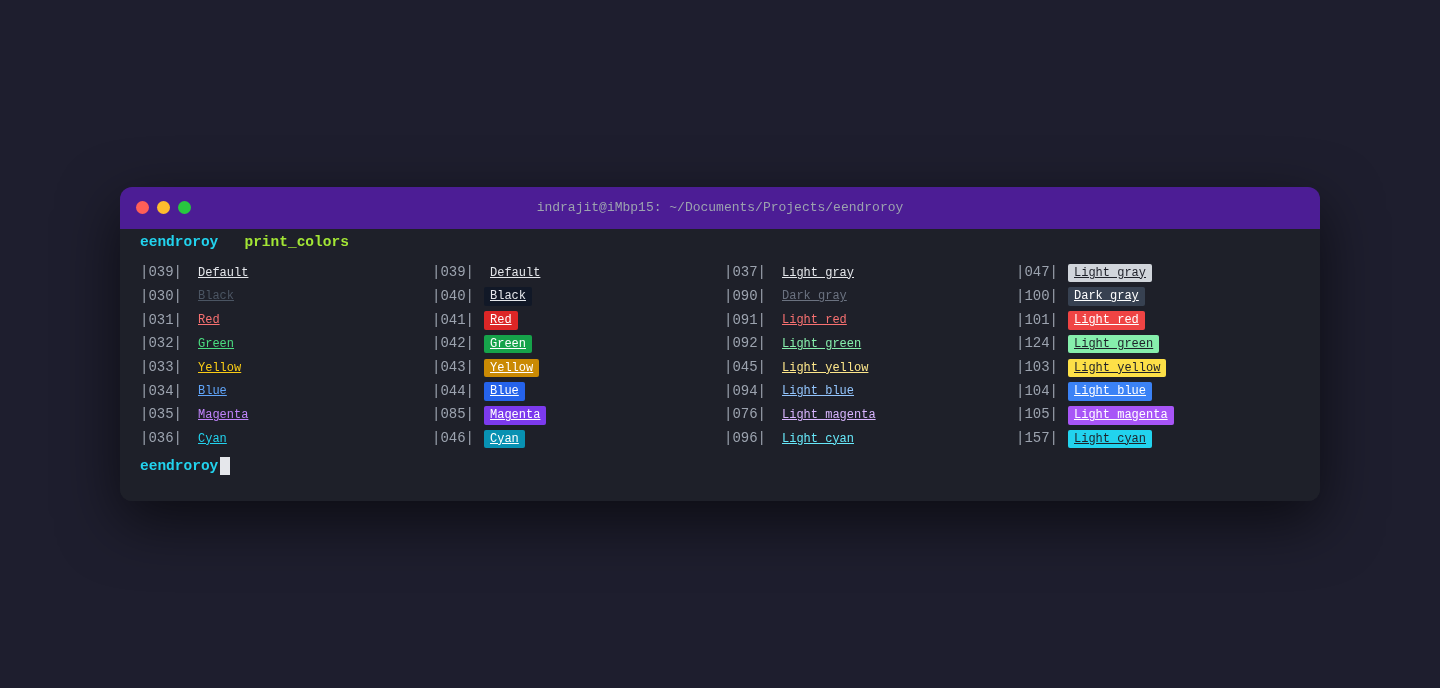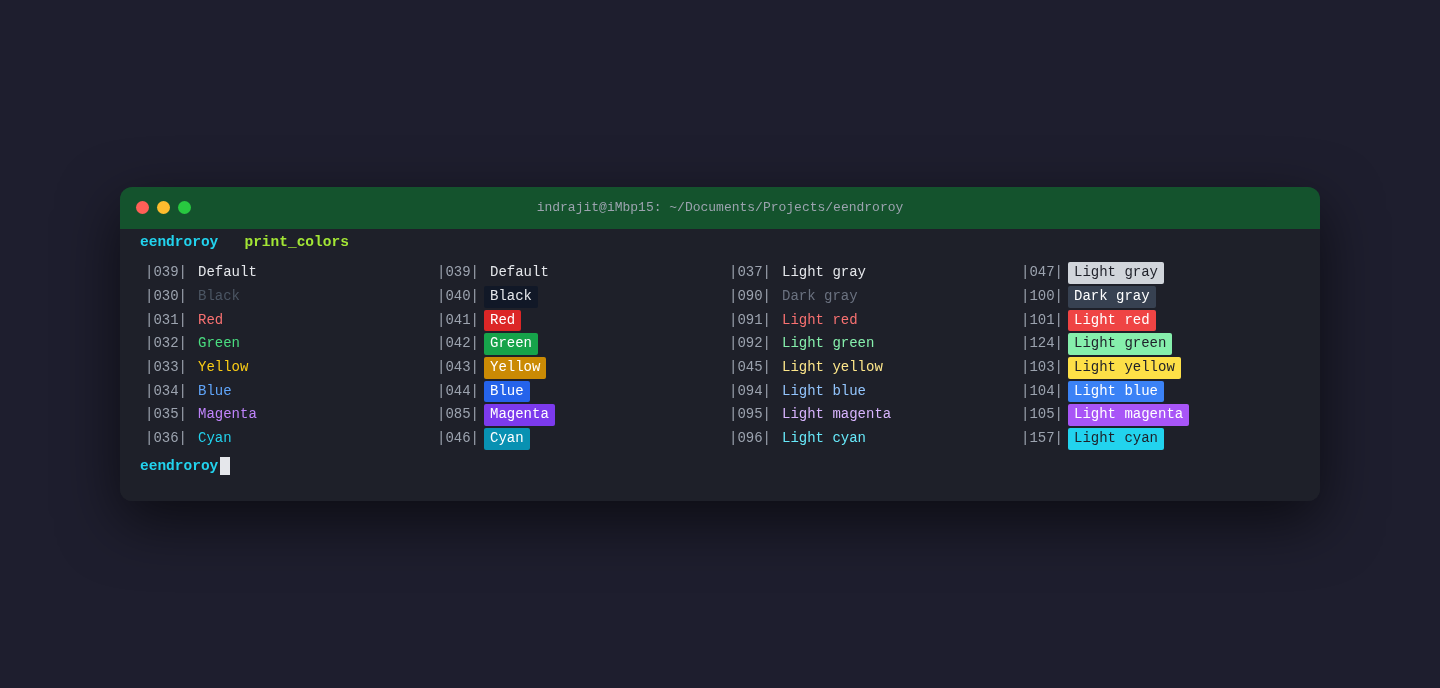--- a/index.html
+++ b/index.html
@@ -12,21 +12,21 @@
       font-family: 'Menlo', 'Monaco', 'Courier New', monospace;
     }
     .window {
       width: 1200px;
       border-radius: 12px;
       overflow: hidden;
       box-shadow: 0 20px 60px rgba(0,0,0,0.6);
       background: #1e2029;
     }
     .titlebar {
-      background: #14532d;
+      background: #4c1d95;
       height: 42px;
       display: flex;
       align-items: center;
       padding: 0 16px;
       position: relative;
     }
     .traffic-lights {
       display: flex;
       gap: 8px;
       align-items: center;
@@ -62,42 +62,42 @@
     }
     .prompt-arg {
       color: #a3e635;
       font-weight: bold;
     }
     .color-table {
       display: grid;
       grid-template-columns: repeat(4, 1fr);
       gap: 16px;
       column-gap: 8px;
-      text-align: center;
     }
     .col {
       display: flex;
       flex-direction: column;
     }
     .row {
       display: flex;
       align-items: center;
       padding: 1px 0;
       white-space: nowrap;
     }
     .code {
       color: #9ca3af;
       min-width: 52px;
       font-size: 14px;
     }
     .swatch {
       display: inline-block;
       padding: 0px 6px;
       border-radius: 2px;
-      font-size: 14px;
+      font-size: 12px;
+      text-decoration: underline;
     }
     
     .c-default { color: #e5e7eb; }
     .c-black-text { color: #4b5563; }
     .c-red { color: #f87171; }
     .c-green { color: #4ade80; }
     .c-yellow { color: #facc15; }
     .c-blue { color: #60a5fa; }
     .c-magenta { color: #c084fc; }
     .c-cyan { color: #22d3ee; }
@@ -248,21 +248,21 @@
         </div>
         <div class="row">
           <span class="code">|045|</span>
           <span class="swatch c-light-yellow">Light yellow</span>
         </div>
         <div class="row">
           <span class="code">|094|</span>
           <span class="swatch c-light-blue">Light blue</span>
         </div>
         <div class="row">
-          <span class="code">|095|</span>
+          <span class="code">|076|</span>
           <span class="swatch c-light-magenta">Light magenta</span>
         </div>
         <div class="row">
           <span class="code">|096|</span>
           <span class="swatch c-light-cyan">Light cyan</span>
         </div>
       </div>
 
       <div class="col">
         <div class="row">

